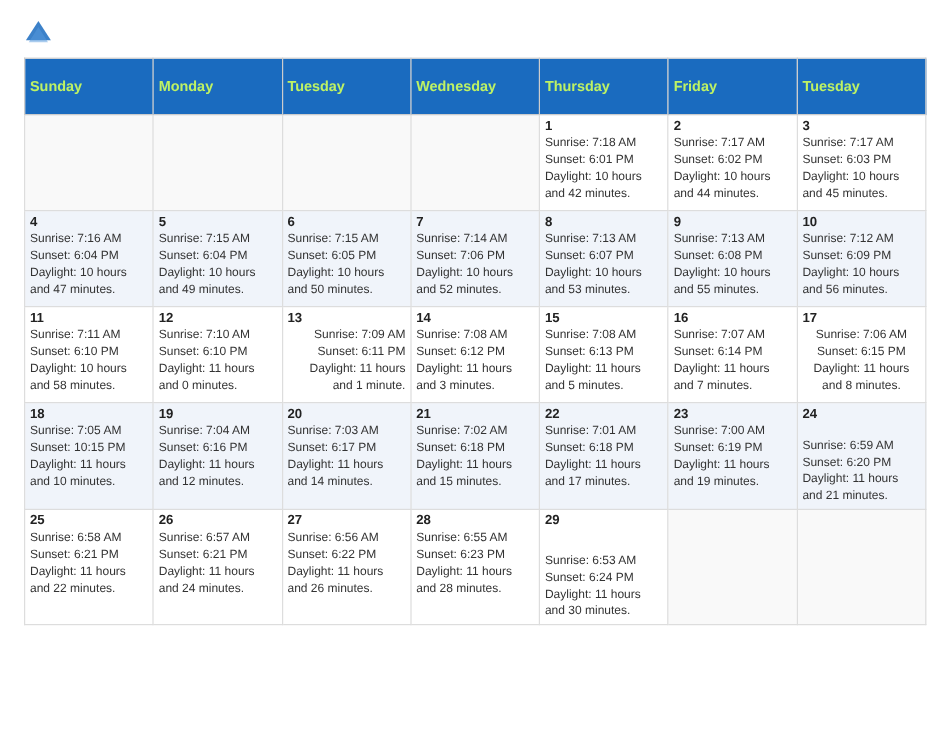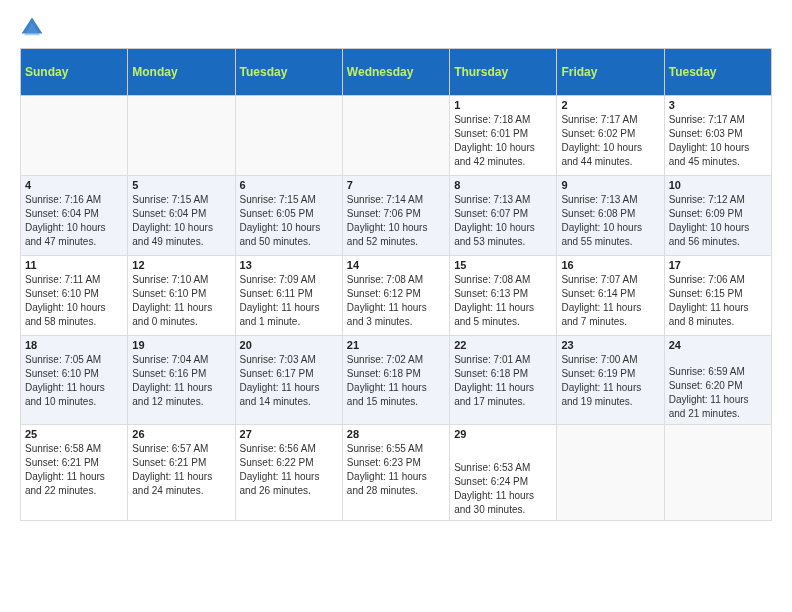--- a/index.html
+++ b/index.html
@@ -214,21 +214,21 @@
           </td>
           <td>
             <div class="day-num">12</div>
             <div class="day-info" style="white-space: pre-line;">Sunrise: 7:10 AM
 Sunset: 6:10 PM
 Daylight: 11 hours
 and 0 minutes.</div>
           </td>
           <td>
             <div class="day-num">13</div>
-            <div class="day-info" style="white-space: pre-line;">Sunrise: 7:09 AM
+            <div class="day-info" style="white-space: pre-line; text-align: right;">Sunrise: 7:09 AM
 Sunset: 6:11 PM
 Daylight: 11 hours
 and 1 minute.</div>
           </td>
           <td>
             <div class="day-num">14</div>
             <div class="day-info" style="white-space: pre-line;">Sunrise: 7:08 AM
 Sunset: 6:12 PM
 Daylight: 11 hours
 and 3 minutes.</div>
@@ -242,31 +242,31 @@
           </td>
           <td>
             <div class="day-num">16</div>
             <div class="day-info" style="white-space: pre-line;">Sunrise: 7:07 AM
 Sunset: 6:14 PM
 Daylight: 11 hours
 and 7 minutes.</div>
           </td>
           <td>
             <div class="day-num">17</div>
-            <div class="day-info" style="white-space: pre-line;">Sunrise: 7:06 AM
+            <div class="day-info" style="white-space: pre-line; text-align: center;">Sunrise: 7:06 AM
 Sunset: 6:15 PM
 Daylight: 11 hours
 and 8 minutes.</div>
           </td>
         </tr>
         <tr class="alt-row">
           <td>
             <div class="day-num">18</div>
             <div class="day-info" style="white-space: pre-line;">Sunrise: 7:05 AM
-Sunset: 6:10 PM
+Sunset: 10:15 PM
 Daylight: 11 hours
 and 10 minutes.</div>
           </td>
           <td>
             <div class="day-num">19</div>
             <div class="day-info" style="white-space: pre-line;">Sunrise: 7:04 AM
 Sunset: 6:16 PM
 Daylight: 11 hours
 and 12 minutes.</div>
           </td>

